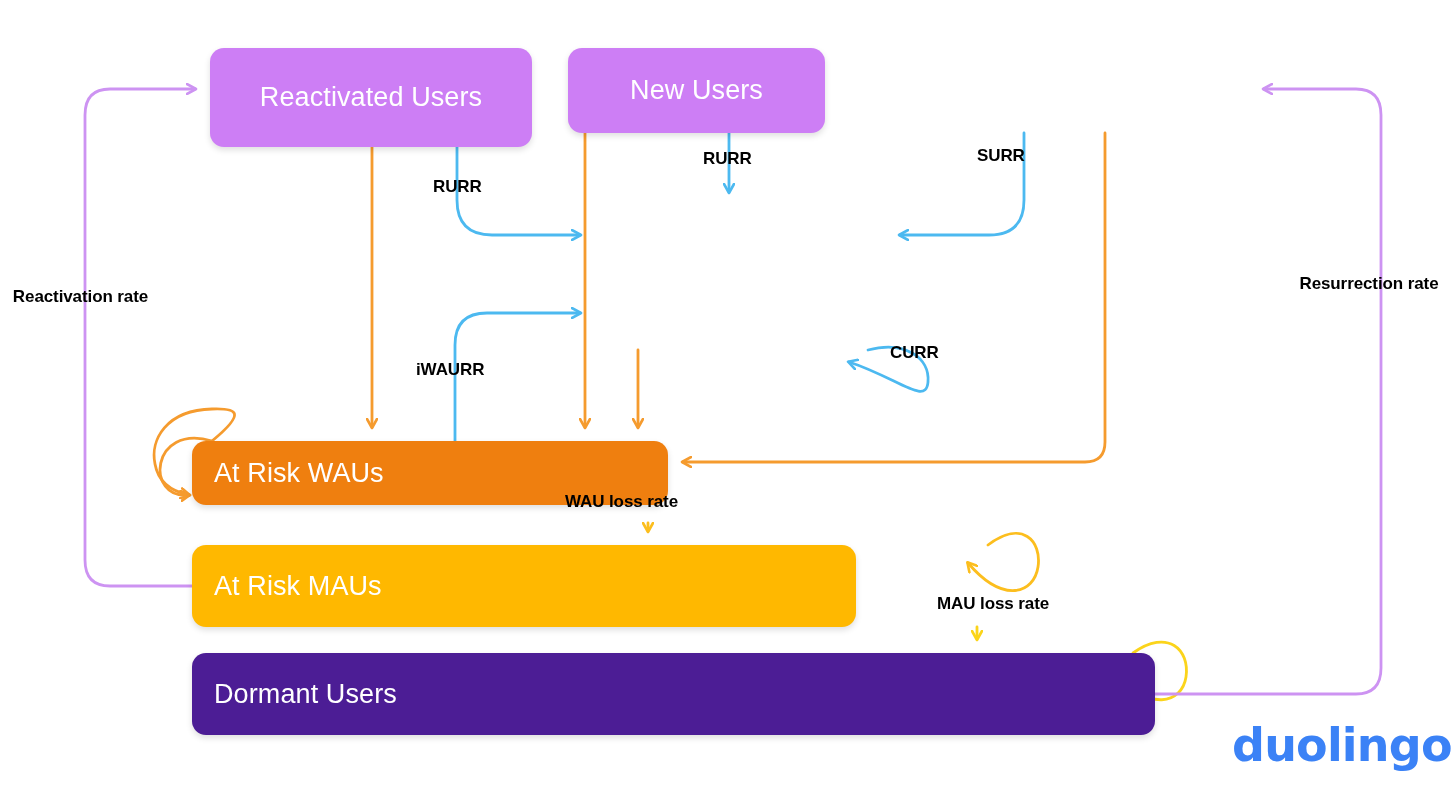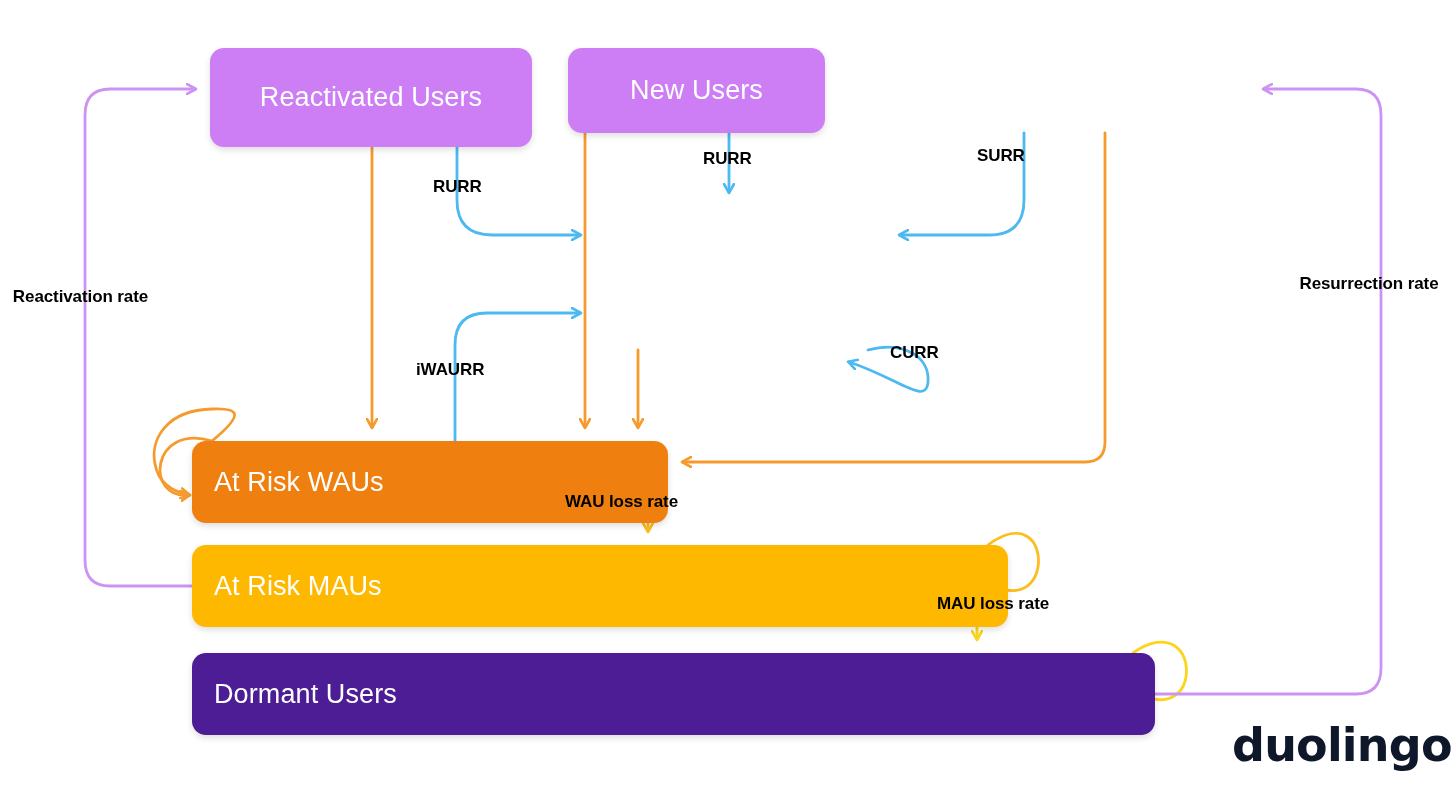--- a/index.html
+++ b/index.html
@@ -131,25 +131,25 @@
   <div class="node center" style="left:210px; top:48px; width:322px; height:99px; background:#cd7ef5;">
     <span class="node-label">Reactivated Users</span>
   </div>
 
   <div class="node center" style="left:568px; top:48px; width:257px; height:85px; background:#cd7ef5;">
     <span class="node-label">New Users</span>
   </div>
 
 
 
-  <div class="node leftpad" style="left:192px; top:441px; width:476px; height:82px; background:#ef7f0f;">
+  <div class="node leftpad" style="left:192px; top:441px; width:476px; height:64px; background:#ef7f0f;">
     <span class="node-label">At Risk WAUs</span>
   </div>
 
-  <div class="node leftpad" style="left:192px; top:545px; width:816px; height:82px; background:#ffb800;">
+  <div class="node leftpad" style="left:192px; top:545px; width:664px; height:82px; background:#ffb800;">
     <span class="node-label">At Risk MAUs</span>
   </div>
 
   <div class="node leftpad" style="left:192px; top:653px; width:963px; height:82px; background:#4c1d95;">
     <span class="node-label">Dormant Users</span>
   </div>
 
   <div class="edge-label" style="left:433px; top:149px;margin-top:28px;">RURR</div>
 
   <div class="edge-label" style="left:703px; top:149px;">RURR</div>
@@ -163,15 +163,15 @@
   <div class="edge-label" style="left:565px; top:492px;">WAU loss rate</div>
 
   <div class="edge-label" style="left:937px; top:594px;">MAU loss rate</div>
 
   <div class="edge-label two-line" style="left:8px; top:287px; width:145px;text-align:center;">Reactivation
 rate</div>
 
   <div class="edge-label two-line" style="left:1293px; top:274px; width:152px;">Resurrection
 rate</div>
 
-  <div class="logo" style="left:1232px; top:718px; color:#0f172a;">duolingo</div>
+  <div class="logo" style="left:1232px; top:718px; color:#3b82f6;">duolingo</div>
 
 </div>
 
 </body></html>

